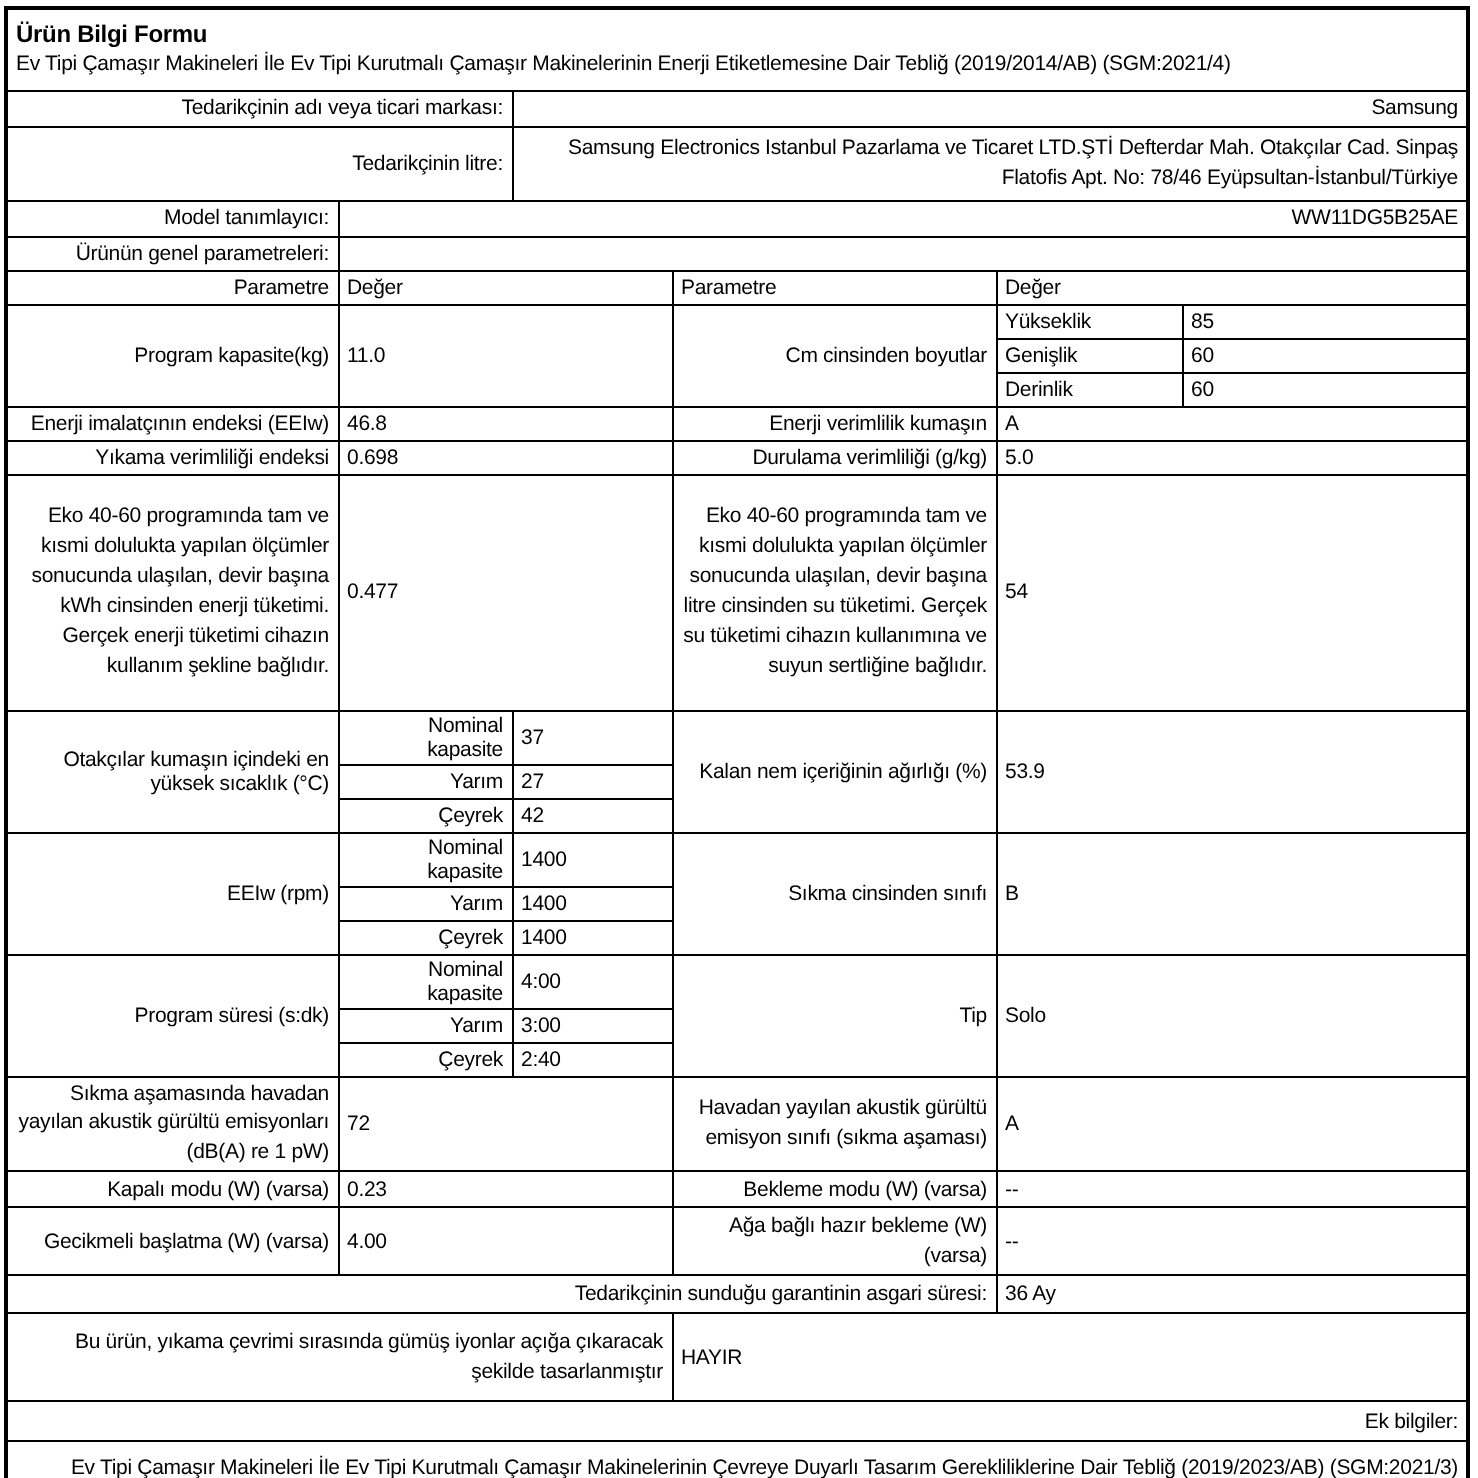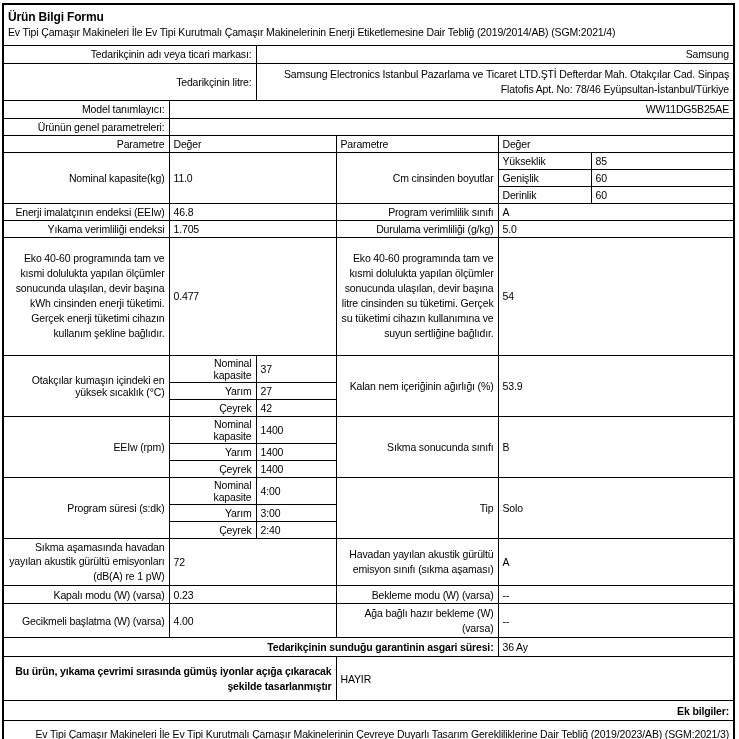--- a/index.html
+++ b/index.html
@@ -27,21 +27,21 @@
     letter-spacing: -0.15px;
   }
   table.fiche td {
     border: 1px solid #000;
     padding: 1px 4px;
     vertical-align: middle;
     overflow: hidden;
   }
   .lbl { text-align: right; }
   .val { }
-  .bold { font-weight: bold; }
+  .bold { font-weight: normal; }
   .para { line-height: 1.42; padding: 3px 4px; }
   .thick-top td { border-top-width: 2px; }
   .title-cell { padding: 2px 5px 3px 5px; }
   .doc-title { font-size: 12px; font-weight: bold; line-height: 1.15; }
   .doc-subtitle { font-size: 10.5px; line-height: 1.25; margin-top: 1px; }
   .footnote-cell { line-height: 1.55; padding: 3px 5px; }
 </style>
 </head>
 <body>
 
@@ -85,45 +85,45 @@
     </tr>
 
     <tr style="height:17px">
       <td class="lbl">Parametre</td>
       <td colspan="2" class="val">Değer</td>
       <td class="val">Parametre</td>
       <td colspan="2" class="val">Değer</td>
     </tr>
 
     <tr style="height:17px">
-      <td rowspan="3" class="lbl">Nominal kapasite(kg)</td>
+      <td rowspan="3" class="lbl">Program kapasite(kg)</td>
       <td rowspan="3" colspan="2" class="val">11.0</td>
       <td rowspan="3" class="lbl">Cm cinsinden boyutlar</td>
       <td class="val">Yükseklik</td>
       <td class="val">85</td>
     </tr>
     <tr style="height:17px">
       <td class="val">Genişlik</td>
       <td class="val">60</td>
     </tr>
     <tr style="height:17px">
       <td class="val">Derinlik</td>
       <td class="val">60</td>
     </tr>
 
     <tr style="height:17px">
       <td class="lbl">Enerji imalatçının endeksi (EEIw)</td>
       <td colspan="2" class="val">46.8</td>
-      <td class="lbl">Program verimlilik sınıfı</td>
+      <td class="lbl">Enerji verimlilik kumaşın</td>
       <td colspan="2" class="val">A</td>
     </tr>
 
     <tr style="height:17px">
       <td class="lbl">Yıkama verimliliği endeksi</td>
-      <td colspan="2" class="val">1.705</td>
+      <td colspan="2" class="val">0.698</td>
       <td class="lbl">Durulama verimliliği (g/kg)</td>
       <td colspan="2" class="val">5.0</td>
     </tr>
 
     <tr style="height:118px">
       <td class="lbl para">Eko 40-60 programında tam ve kısmi dolulukta yapılan ölçümler sonucunda ulaşılan, devir başına kWh cinsinden enerji tüketimi. Gerçek enerji tüketimi cihazın kullanım şekline bağlıdır.</td>
       <td colspan="2" class="val">0.477</td>
       <td class="lbl para">Eko 40-60 programında tam ve kısmi dolulukta yapılan ölçümler sonucunda ulaşılan, devir başına litre cinsinden su tüketimi. Gerçek su tüketimi cihazın kullanımına ve suyun sertliğine bağlıdır.</td>
       <td colspan="2" class="val">54</td>
     </tr>
@@ -141,21 +141,21 @@
     </tr>
     <tr style="height:17px">
       <td class="lbl">Çeyrek</td>
       <td class="val">42</td>
     </tr>
 
     <tr style="height:17px">
       <td rowspan="3" class="lbl">EEIw (rpm)</td>
       <td class="lbl">Nominal kapasite</td>
       <td class="val">1400</td>
-      <td rowspan="3" class="lbl">Sıkma sonucunda sınıfı</td>
+      <td rowspan="3" class="lbl">Sıkma cinsinden sınıfı</td>
       <td rowspan="3" colspan="2" class="val">B</td>
     </tr>
     <tr style="height:17px">
       <td class="lbl">Yarım</td>
       <td class="val">1400</td>
     </tr>
     <tr style="height:17px">
       <td class="lbl">Çeyrek</td>
       <td class="val">1400</td>
     </tr>

